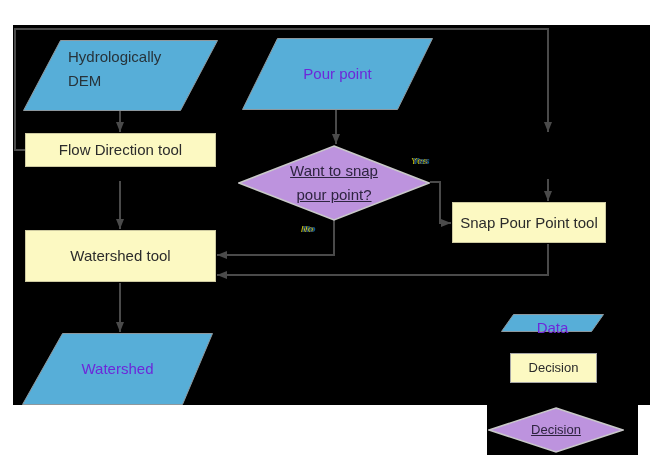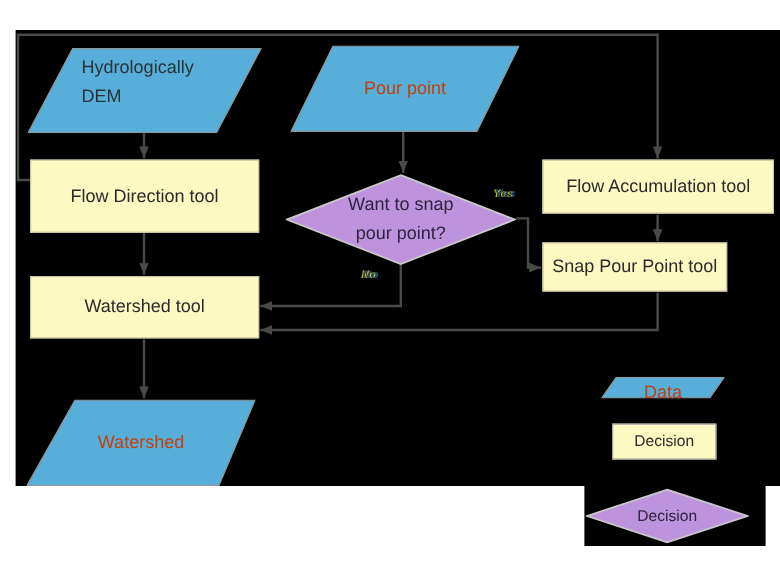--- a/index.html
+++ b/index.html
@@ -12,22 +12,22 @@
   .node svg{position:absolute;left:0;top:0;display:block;}
   .node .lbl{position:absolute;left:0;top:0;right:0;bottom:0;display:flex;
              align-items:center;justify-content:center;font-size:15px;line-height:24px;
              color:#2b2b2b;white-space:nowrap;}
   .procbox{background:#fcf9c2;border:1px solid #cdc9a0;box-sizing:border-box;}
   .dem-lines{position:absolute;left:45px;top:5px;font-size:15px;line-height:24px;color:#27333a;}
   .edge-label{position:absolute;z-index:4;font-size:9px;font-weight:bold;color:#3a3a55;
               letter-spacing:.5px;
               text-shadow:-1px 0 rgba(255,255,0,.75),1px 0 rgba(0,170,255,.6);font-style:italic;}
   .legend-lbl{font-size:12px;}
-  .lbl.on-blue{color:#c2410c;}
-  .lbl.on-purple{color:#2e2440;}
+  .lbl.on-blue{color:#6d28d9;}
+  .lbl.on-purple{color:#2e2440;text-decoration:underline;}
 </style>
 </head>
 <body>
 
 <div class="page">
 
   <div class="canvas"></div>
   <div class="canvas-patch"></div>
 
   <svg class="connectors" width="650" height="471" viewBox="0 0 650 471">
@@ -59,27 +59,24 @@
     </div>
   </div>
 
   <div class="node" style="left:242px;top:38px;width:191px;height:72px;">
     <svg width="191" height="72" viewBox="0 0 191 72">
       <polygon points="35.5,0.5 190.5,0.5 155.5,71.5 0.5,71.5" fill="#57aed8" stroke="#8d989e" stroke-width="1"></polygon>
     </svg>
     <div class="lbl on-blue">Pour point</div>
   </div>
 
-  <div class="node procbox" style="left:25px;top:133px;width:191px;height:61px;text-align:right;">
+  <div class="node procbox" style="left:25px;top:133px;width:191px;height:34px;text-align:right;">
     <div class="lbl">Flow Direction tool</div>
   </div>
 
-  <div class="node procbox" style="left:452px;top:133px;width:193px;height:45px;">
-    <div class="lbl">Flow Accumulation tool</div>
-  </div>
 
   <div class="node procbox" style="left:452px;top:202px;width:154px;height:41px;">
     <div class="lbl">Snap Pour Point tool</div>
   </div>
 
   <div class="node" style="left:238px;top:145px;width:192px;height:76px;">
     <svg width="192" height="76" viewBox="0 0 192 76">
       <polygon points="96,1 191,38 96,75 1,38" fill="#bd93de" stroke="#c9c9c9" stroke-width="1.5"></polygon>
     </svg>
     <div class="lbl on-purple" style="flex-direction:column;">

